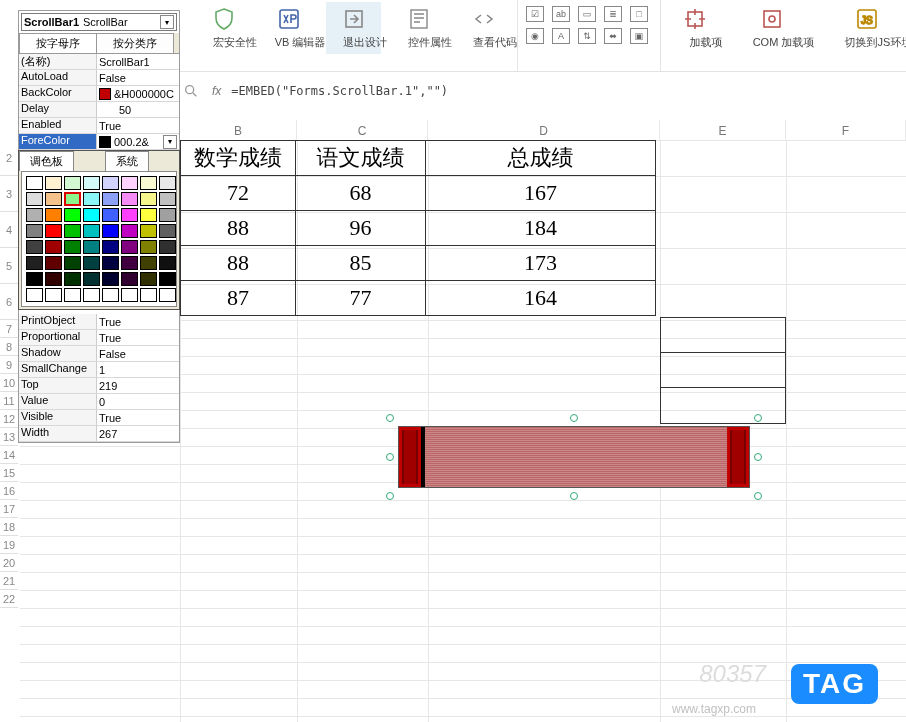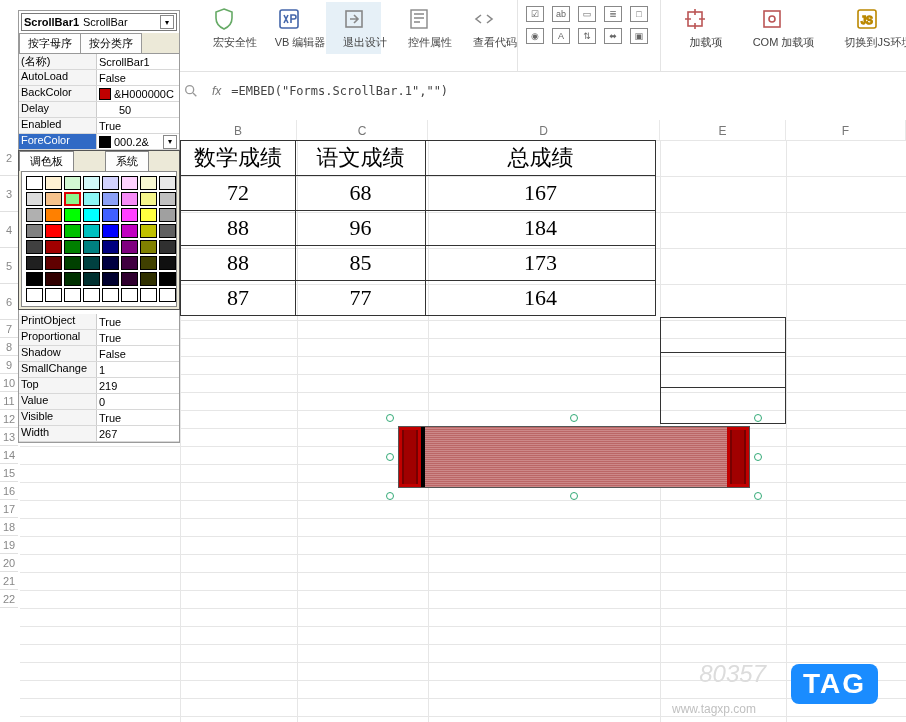--- a/index.html
+++ b/index.html
@@ -62,21 +62,21 @@
     z-index: 50;
   }
   .props .objname {
     background:#fff; border:1px solid #7a7a7a; margin:2px; height:18px;
     display:flex; align-items:center; padding-left:2px; position:relative;
   }
   .props .objname b { font-weight:bold; margin-right:4px;}
   .props .objname .dd { position:absolute; right:2px; top:1px; width:14px; height:14px; border:1px solid #888; display:flex; align-items:center; justify-content:center; font-size:8px;}
   .tabs { display:flex; border-bottom:1px solid #999; background:#ece9d8; }
   .tabs .tab {
-    padding: 2px 8px; border:1px solid #999; border-bottom:none; background:#fdfdfd;
+    padding: 2px 16px; border:1px solid #999; border-bottom:none; background:#fdfdfd;
     margin-right:-1px; font-size:11px;
   }
   .tabs .tab:first-child { background:#fff; }
   .prop-list { }
   .prop-row { display:flex; height:16px; border-bottom:1px solid #d8d8d8; }
   .prop-row .pk { width:78px; padding-left:2px; background:#f5f5f5; border-right:1px solid #ccc; overflow:hidden; white-space:nowrap; }
   .prop-row .pv { flex:1; padding-left:2px; display:flex; align-items:center; gap:3px; overflow:hidden; white-space:nowrap;}
   .prop-row.selected .pk { background:#316ac5; color:#fff; }
   .swatch { width:12px; height:12px; border:1px solid #000; display:inline-block; }
   .ddbtn { width:14px; height:14px; border:1px solid #888; display:flex; align-items:center; justify-content:center; font-size:8px; position:absolute; right:2px;}

